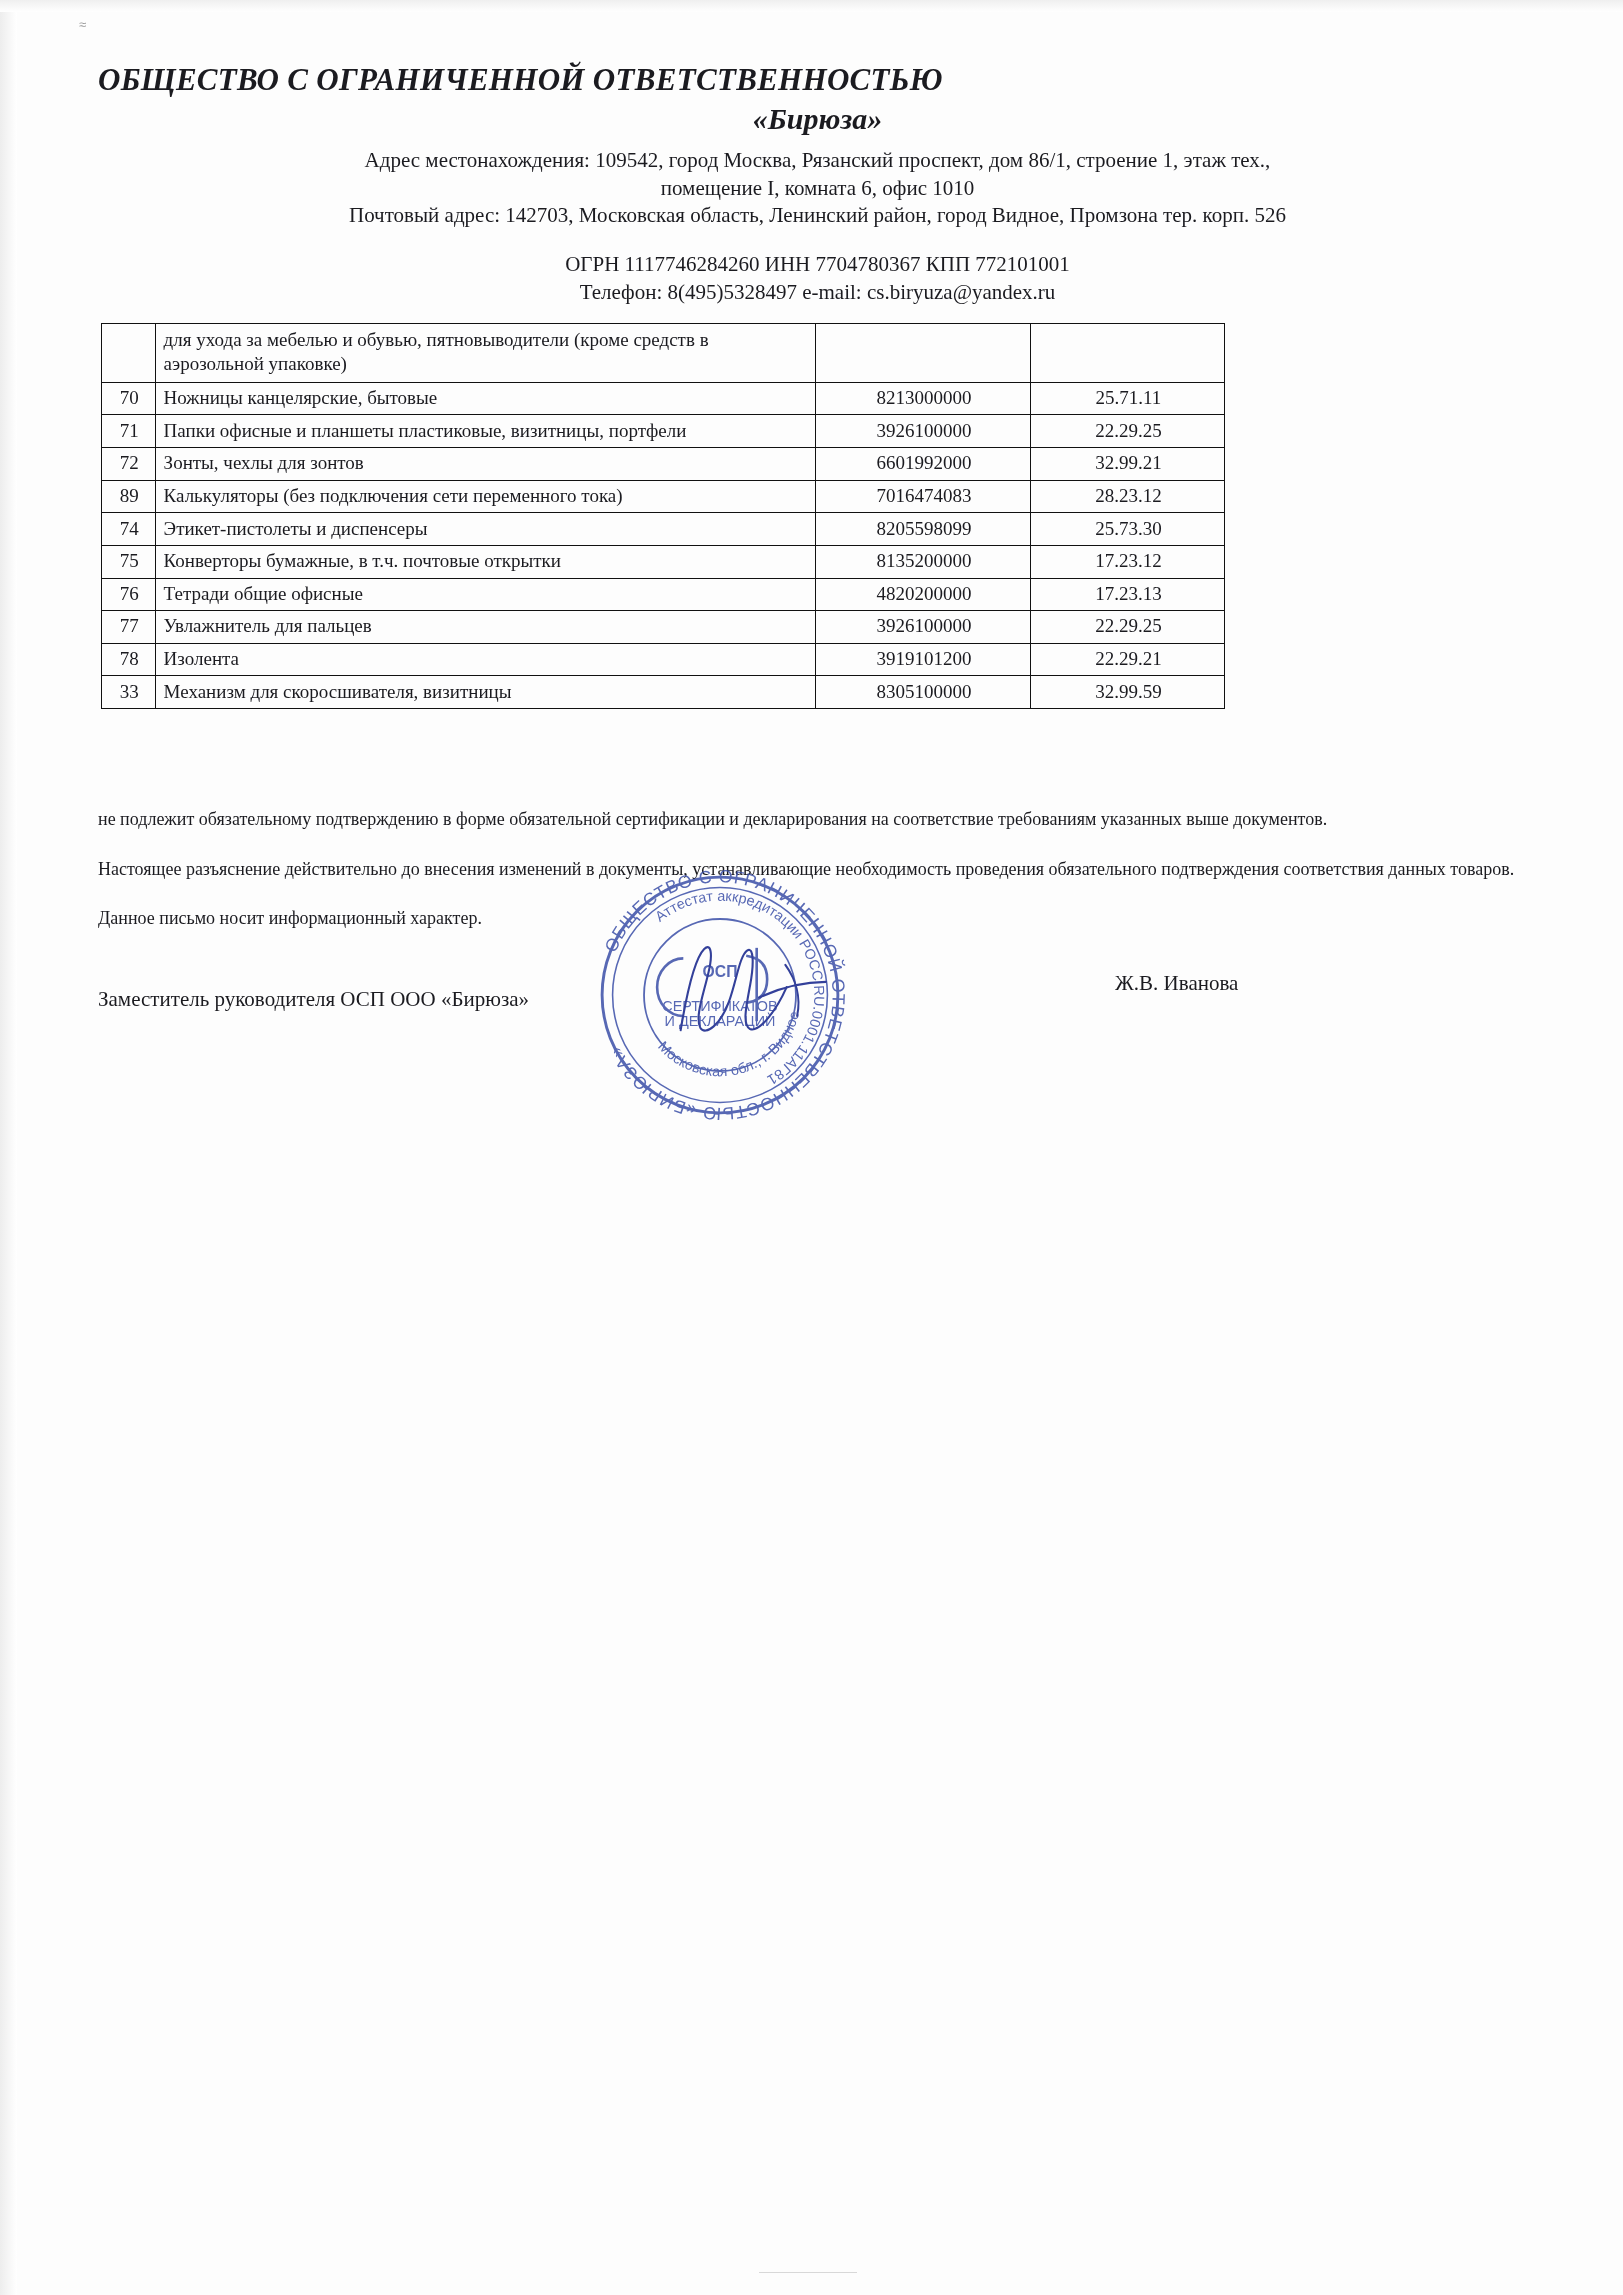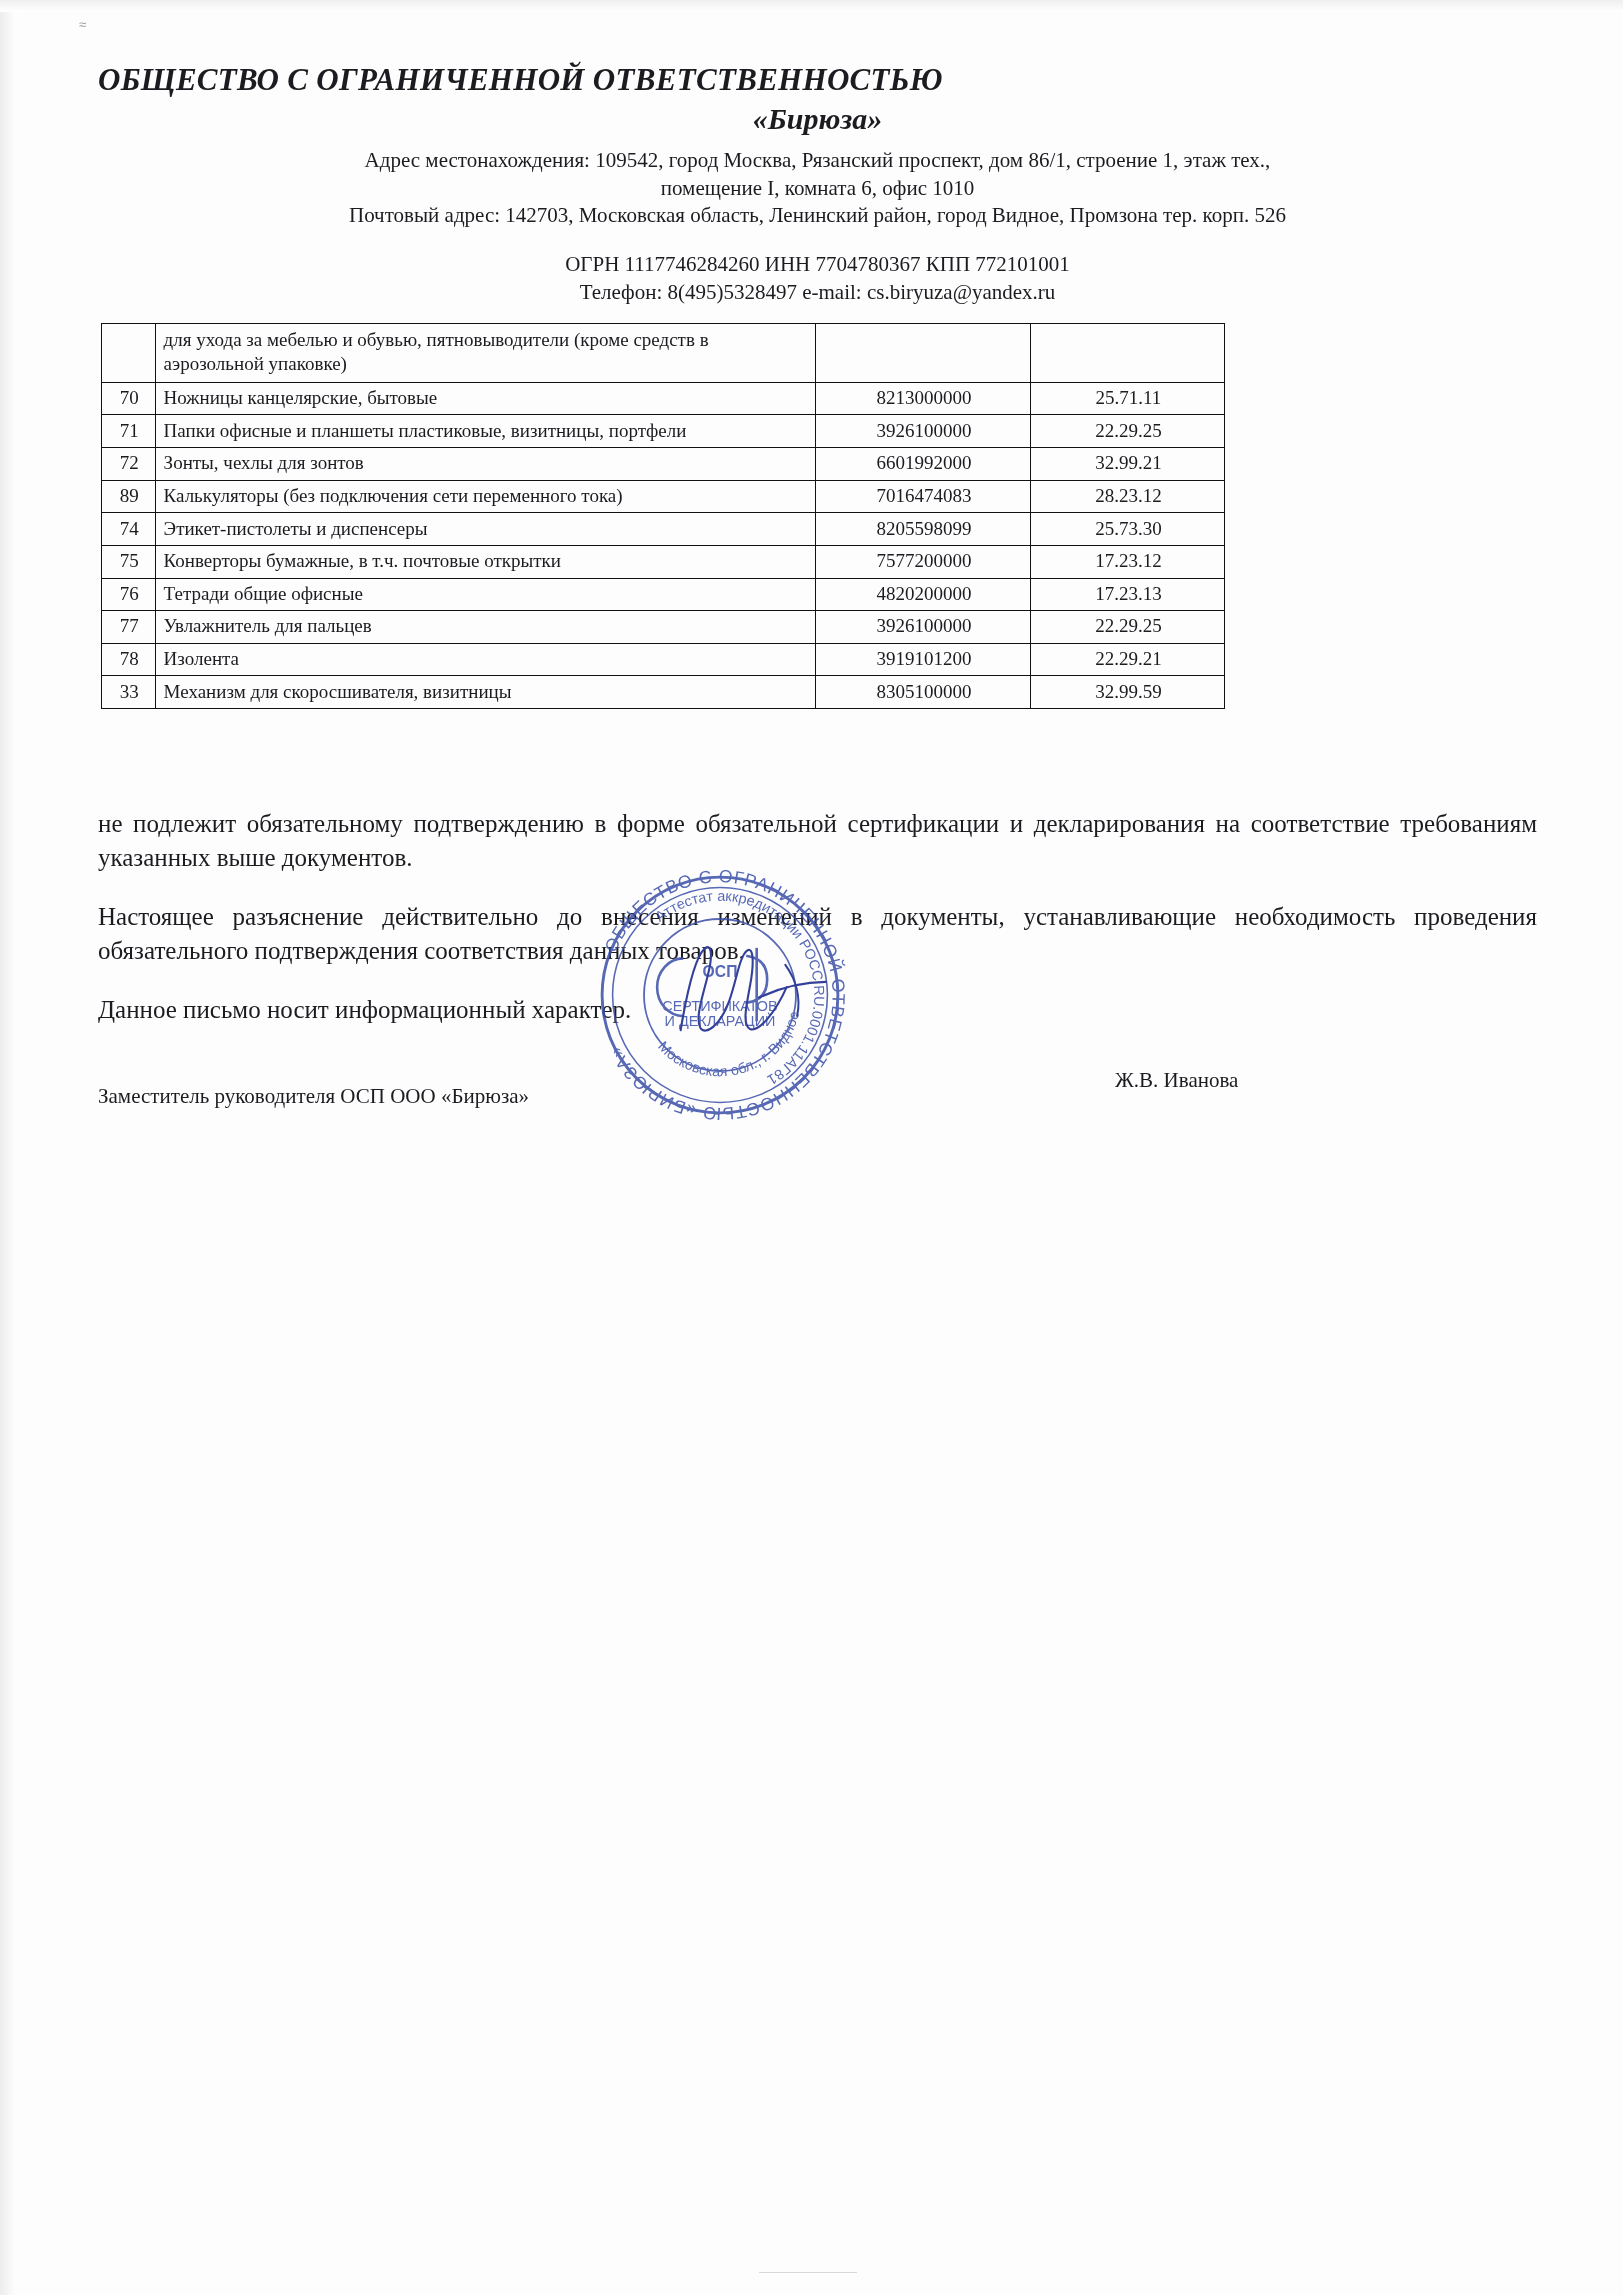--- a/index.html
+++ b/index.html
@@ -107,21 +107,21 @@
   td.col-okpd {
     width: 196px;
     text-align: center;
   }
   tr.first-row td.col-name {
     line-height: 1.3;
   }
 
   .paragraphs {
     margin-top: 98px;
-    font-size: 25px;
+    font-size: 18px;
     line-height: 1.36;
   }
   .paragraphs p {
     margin: 0 0 25px 0;
     text-align: justify;
   }
   .paragraphs p.last {
     margin-bottom: 0;
   }
 
@@ -248,21 +248,21 @@
         </tr>
         <tr>
           <td class="col-num">74</td>
           <td class="col-name">Этикет-пистолеты и диспенсеры</td>
           <td class="col-code">8205598099</td>
           <td class="col-okpd">25.73.30</td>
         </tr>
         <tr>
           <td class="col-num">75</td>
           <td class="col-name">Конверторы бумажные, в т.ч. почтовые открытки</td>
-          <td class="col-code">7577200000</td>
+          <td class="col-code">8135200000</td>
           <td class="col-okpd">17.23.12</td>
         </tr>
         <tr>
           <td class="col-num">76</td>
           <td class="col-name">Тетради общие офисные</td>
           <td class="col-code">4820200000</td>
           <td class="col-okpd">17.23.13</td>
         </tr>
         <tr>
           <td class="col-num">77</td>

